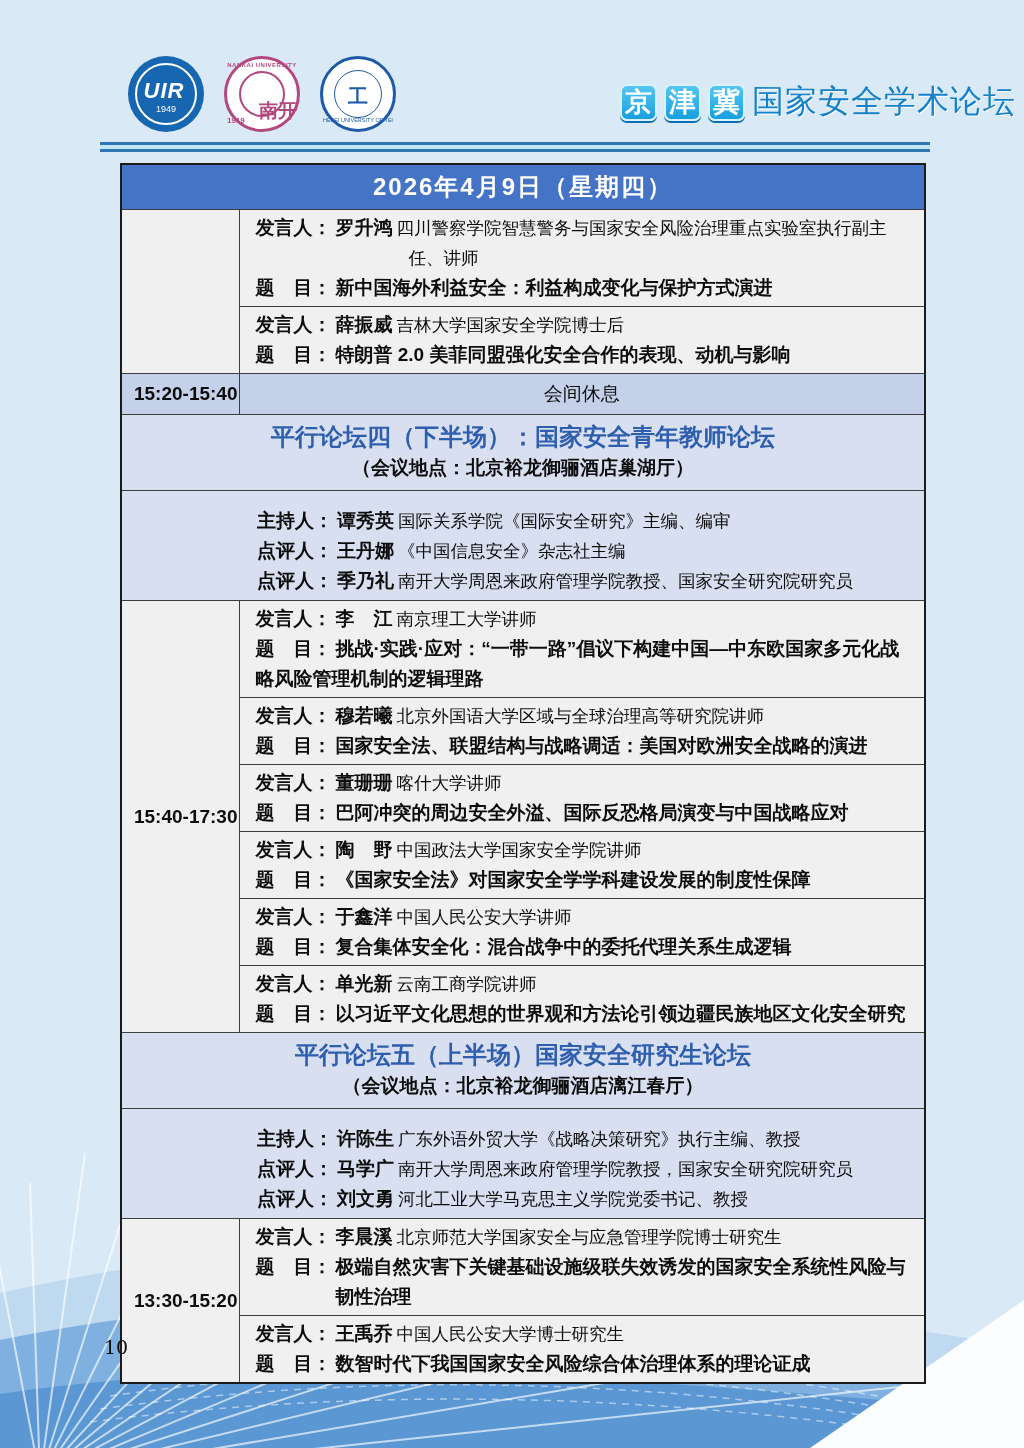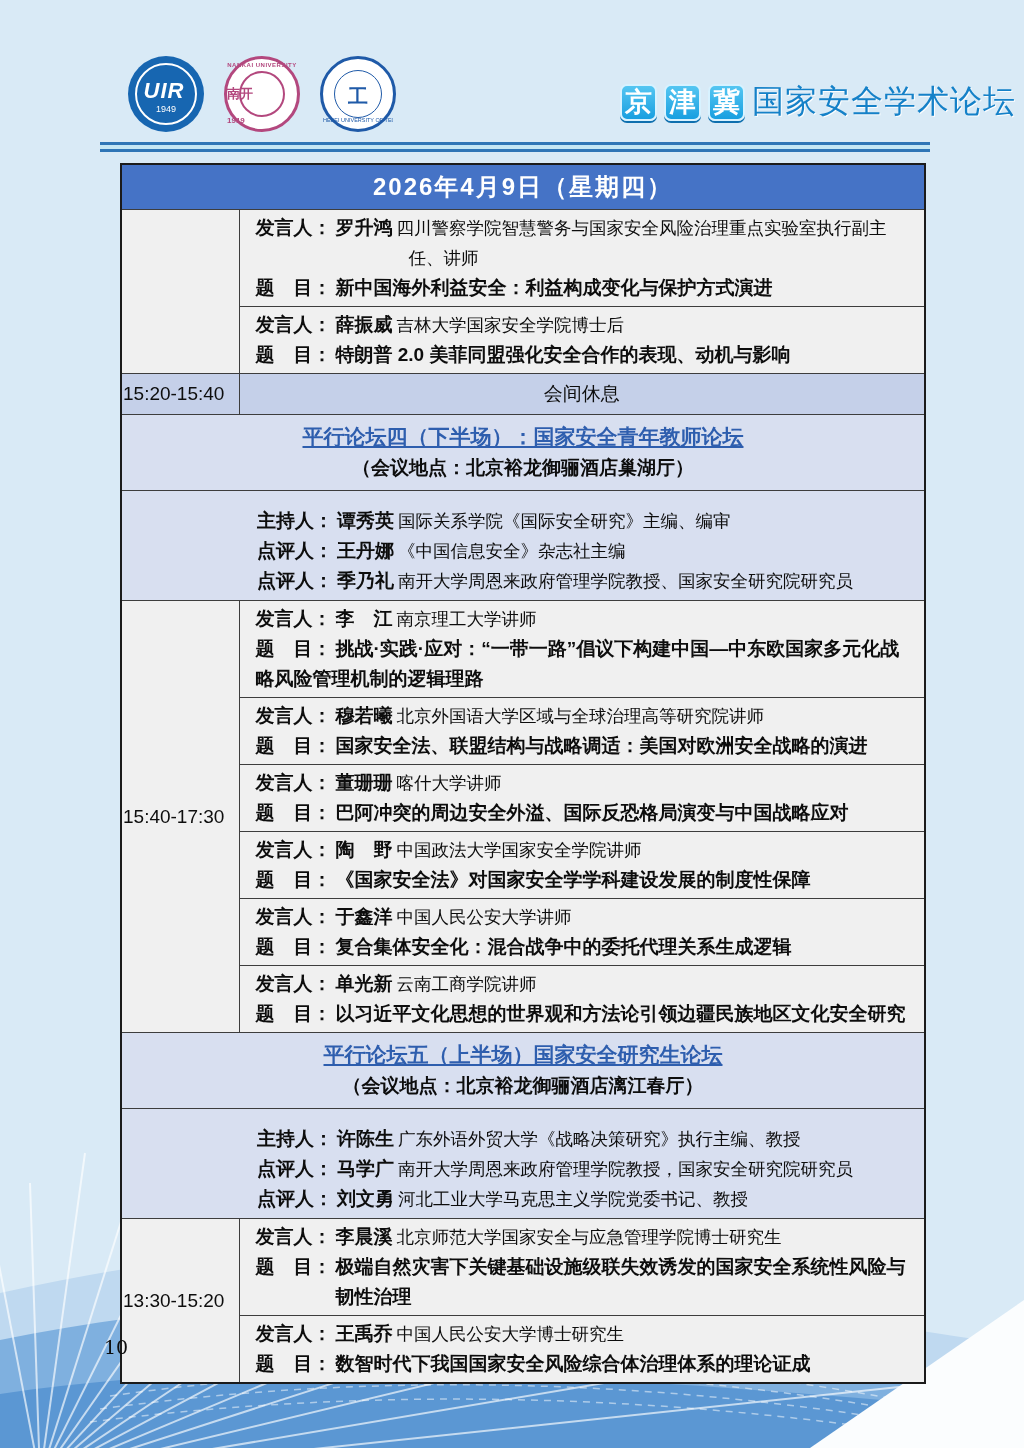--- a/index.html
+++ b/index.html
@@ -12,51 +12,51 @@
   
   .logos{position:absolute;top:56px;left:128px;display:flex;gap:20px;z-index:2;}
   .logo{width:76px;height:76px;border-radius:50%;position:relative;flex:0 0 auto;}
   .logo-uir{background:#1766B1;}
   .logo-uir .ring{position:absolute;inset:7px;border:2px solid #fff;border-radius:50%;}
   .logo-uir .abbr{position:absolute;left:0;right:4px;top:22px;text-align:center;color:#fff;font-weight:bold;font-size:22px;font-style:italic;letter-spacing:1px;}
   .logo-uir .yr{position:absolute;left:0;right:0;top:48px;text-align:center;color:#fff;font-size:9px;}
   .logo-nankai{background:#fff;border:3px solid #B3487E;box-sizing:border-box;}
   .logo-nankai .ring{position:absolute;inset:12px;border:2px solid #B3487E;border-radius:50%;}
   .logo-nankai .arc{position:absolute;top:3px;left:0;right:0;text-align:center;color:#B3487E;font-size:6px;font-weight:bold;letter-spacing:.5px;white-space:nowrap;overflow:hidden;}
-  .logo-nankai .glyph{position:absolute;left:0;right:0;top:26px;text-align:left;color:#B3487E;font-weight:bold;font-size:13px;}
+  .logo-nankai .glyph{position:absolute;left:0;right:0;top:39px;text-align:right;color:#B3487E;font-weight:bold;font-size:19px;}
   .logo-nankai .yr{position:absolute;left:0;right:0;bottom:4px;text-align:left;color:#B3487E;font-size:8px;font-weight:bold;}
   .logo-hebut{background:#fff;border:3px solid #1F5AA8;box-sizing:border-box;}
   .logo-hebut .ring{position:absolute;inset:11px;border:1.5px solid #1F5AA8;border-radius:50%;}
   .logo-hebut .glyph{position:absolute;left:0;right:0;top:24px;text-align:center;color:#1F5AA8;font-weight:bold;font-size:20px;}
   .logo-hebut .arc{position:absolute;bottom:6px;left:0;right:0;text-align:center;color:#1F5AA8;font-size:5.5px;white-space:nowrap;overflow:hidden;}
   .forum-title{position:absolute;top:80px;left:620px;display:flex;align-items:center;gap:7px;z-index:2;}
   .badge{width:37px;height:37px;border-radius:7px;background:linear-gradient(#55C6F2,#189FE0);
     border:2px solid #D8F2FF;box-shadow:0 2px 0 #0E6FAE;color:#fff;font-weight:bold;font-size:27px;
     display:flex;align-items:center;justify-content:center;box-sizing:border-box;}
   .title-rest{font-size:32px;font-weight:400;color:#1581C8;letter-spacing:1px;text-shadow:1px 1px 0 rgba(255,255,255,.9);}
   .rule{position:absolute;left:100px;width:830px;top:142px;height:4px;border-top:3px solid #2E75B6;border-bottom:3px solid #2E75B6;background:#C4E6F4;z-index:2;}
   
   table.sched{position:absolute;left:120px;top:163px;width:806px;border-collapse:collapse;table-layout:fixed;z-index:1;background:#be185d;}
   table.sched,table.sched td{border:1px solid #3d3d3d;}
   table.sched{border:2px solid #1b1b1b;}
   td{vertical-align:middle;}
   .date-td{background:#4573C6;color:#fff;text-align:center;font-weight:bold;font-size:24px;height:42px;letter-spacing:2px;}
-  .time-td{width:118px;text-align:left;font-size:19px;font-weight:400;background:#F0F0F0;}
+  .time-td{width:118px;text-align:right;font-size:19px;font-weight:700;background:#F0F0F0;}
   .cell{background:#F0F0F0;padding:3px 12px 3px 16px;}
   .ln{font-size:19px;line-height:30px;font-weight:600;}
   .lbl{font-weight:bold;margin-right:4px;}
   .name{font-weight:bold;margin-right:4px;}
   .aff{font-family:"DejaVu Serif",serif;font-weight:400;font-size:17.5px;}
   .hang{padding-left:153px;text-indent:-153px;}
   .topic{padding-left:80px;text-indent:-80px;}
   .topic.flush{padding-left:0;text-indent:0;}
   .break-time{background:#C5D0E9;}
   .break-td{background:#C5D0E9;text-align:center;font-size:19px;font-weight:400;height:38px;}
   .section-td{background:#D8DFF0;text-align:center;padding:5px 0 7px;}
-  .sec-title{color:#2E5EAE;font-weight:bold;font-size:21px;line-height:33px;text-decoration:underline;}
+  .sec-title{color:#2E5EAE;font-weight:bold;font-size:24px;line-height:33px;}
   .sec-loc{font-size:19px;font-weight:600;line-height:30px;}
   .panel-td{background:#D8DFF0;padding:15px 12px 4px 135px;}
   
   .page-num{position:absolute;left:104px;top:1336px;font-family:"DejaVu Serif",serif;font-size:19px;z-index:2;}
   .decor{position:absolute;left:0;bottom:0;width:1024px;height:370px;z-index:0;}
 </style>
 </head>
 <body>
 
 <div class="page">

